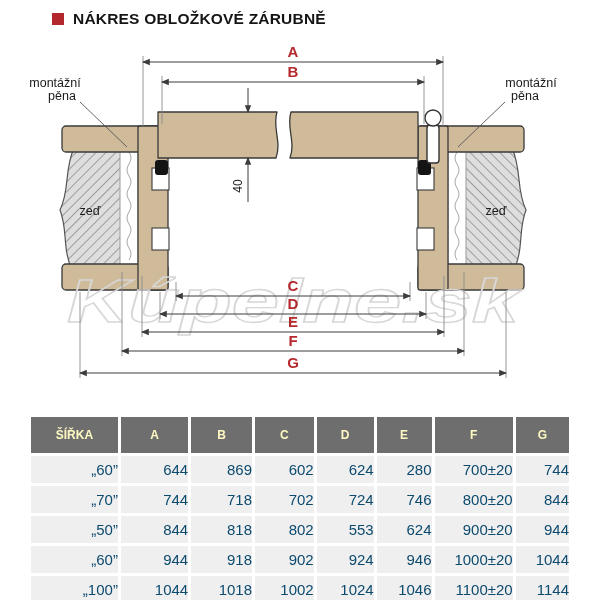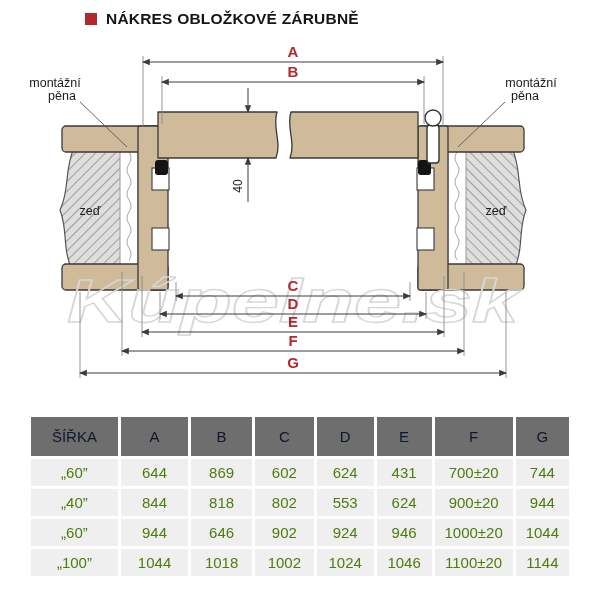--- a/index.html
+++ b/index.html
@@ -2,21 +2,21 @@
 <html style="--accent-red: #b3282d; --dim-red: #b5282c; --wood: #cfbb99; --header-bg: #6e6e6e; --row-bg: #efefef; --watermark: #d7d7d7;"><head>
 <meta charset="utf-8">
 <style>
   :root{
     --accent-red:#b3282d; --dim-red:#b5282c; --wood:#cfbb99;
     --header-bg:#6e6e6e; --row-bg:#efefef; --watermark:#d7d7d7;
   }
   *{box-sizing:border-box;}
   body{margin:0;background:#fff;font-family:"Liberation Sans",sans-serif;}
   .page{width:600px;height:600px;overflow:hidden;background:#fff;}
-  .hdr{display:flex;align-items:center;gap:9px;padding:9px 0 1px 85px;height:30px;}
+  .hdr{display:flex;align-items:center;gap:9px;padding:9px 0 1px 52px;height:30px;}
   .hdr .sq{width:12px;height:12px;background:var(--accent-red);flex:0 0 auto;}
   .hdr h1{margin:0;font-size:15.5px;font-weight:bold;letter-spacing:.2px;color:#141414;white-space:nowrap;}
 
   svg text{font-family:"Liberation Sans",sans-serif;}
   .lbl{font-size:12.5px;fill:#1a1a1a;}
   .dimletter{font-size:15px;font-weight:bold;fill:var(--dim-red);text-anchor:middle;}
   .dim{stroke:#3c3c3c;stroke-width:1;}
   .ext{stroke:#8a8a8a;stroke-width:.9;}
   .lead{stroke:#555;stroke-width:.9;fill:none;}
   .wood{fill:var(--wood);stroke:#3a3a3a;stroke-width:1.3;stroke-linejoin:round;}
@@ -25,22 +25,22 @@
   .wall{fill:url(#hatch);stroke:#555;stroke-width:1.2;}
   .foam{fill:#fff;stroke:#9a9a9a;stroke-width:1;}
   .squig{fill:none;stroke:#b2b2b2;stroke-width:1.1;}
   .hinge{fill:#fff;stroke:#333;stroke-width:1.4;}
   .wm{font-size:62px;font-style:italic;font-weight:bold;fill:none;stroke:var(--watermark);stroke-width:1.4;text-anchor:middle;}
   .dimnum{font-size:12px;fill:#1a1a1a;text-anchor:middle;}
 
   table{border-collapse:separate;border-spacing:3px;width:544px;margin:4px auto 0;table-layout:fixed;}
   col.c0{width:16%}col.c1{width:12.4%}col.c2{width:11.2%}col.c3{width:10.8%}
   col.c4{width:10.5%}col.c5{width:10.1%}col.c6{width:14.4%}col.c7{width:9.8%}
-  th{background:var(--header-bg);color:#0f172a;font-size:15px;font-weight:normal;padding:11px 0;}
-  td{background:var(--row-bg);color:#4d7c0f;font-size:15px;text-align:center;padding:5px 0;}
+  th{background:var(--header-bg);color:#fef9c3;font-size:12px;font-weight:bold;padding:11px 0;}
+  td{background:var(--row-bg);color:#0c4a6e;font-size:15px;text-align:right;padding:5px 0;}
 </style>
 </head>
 <body>
 
 <div class="page">
 
   <div class="hdr">
     <span class="sq"></span>
     <h1>NÁKRES OBLOŽKOVÉ ZÁRUBNĚ</h1>
   </div>
@@ -165,38 +165,48 @@
         <th>G</th>
       </tr>
     </thead>
     <tbody>
       <tr>
         <td>„60”</td>
         <td>644</td>
         <td>869</td>
         <td>602</td>
         <td>624</td>
-        <td>431</td>
+        <td>280</td>
         <td>700±20</td>
         <td>744</td>
       </tr>
       <tr>
-        <td>„40”</td>
+        <td>„70”</td>
+        <td>744</td>
+        <td>718</td>
+        <td>702</td>
+        <td>724</td>
+        <td>746</td>
+        <td>800±20</td>
+        <td>844</td>
+      </tr>
+      <tr>
+        <td>„50”</td>
         <td>844</td>
         <td>818</td>
         <td>802</td>
         <td>553</td>
         <td>624</td>
         <td>900±20</td>
         <td>944</td>
       </tr>
       <tr>
         <td>„60”</td>
         <td>944</td>
-        <td>646</td>
+        <td>918</td>
         <td>902</td>
         <td>924</td>
         <td>946</td>
         <td>1000±20</td>
         <td>1044</td>
       </tr>
       <tr>
         <td>„100”</td>
         <td>1044</td>
         <td>1018</td>

